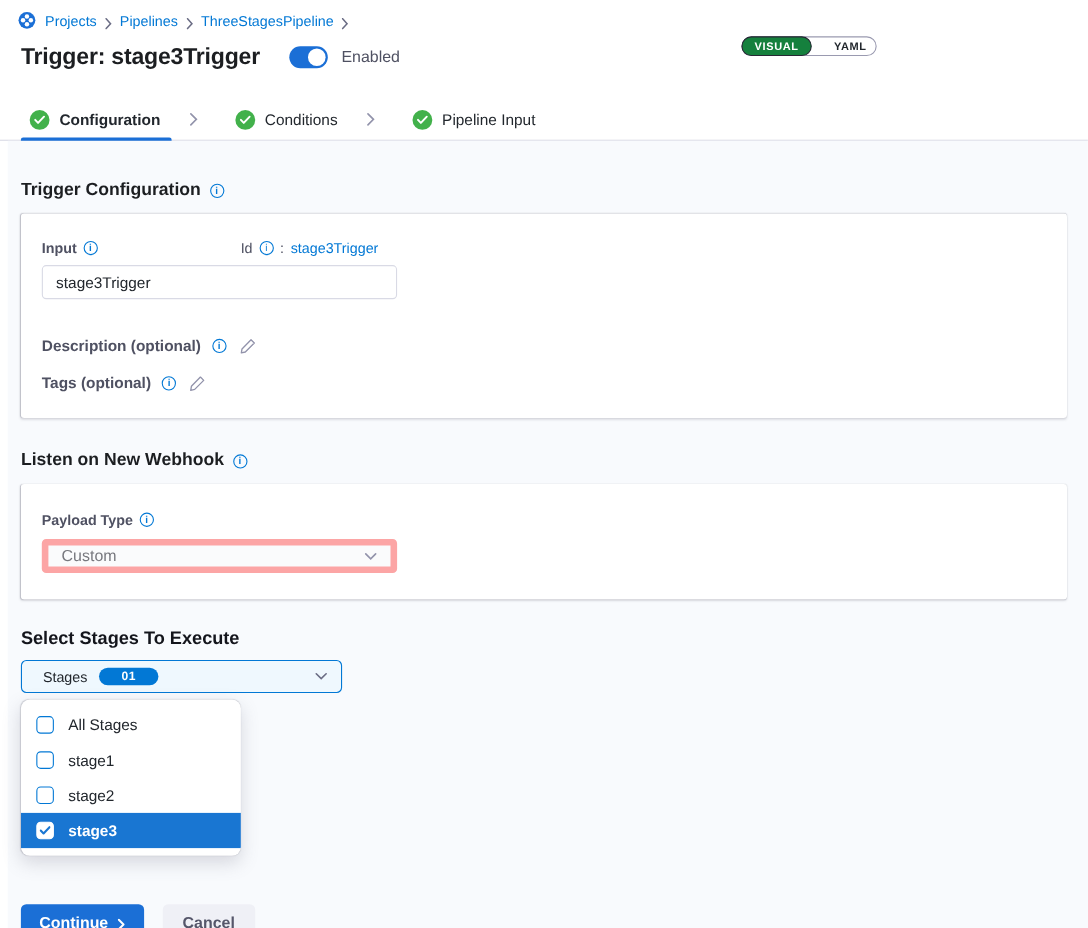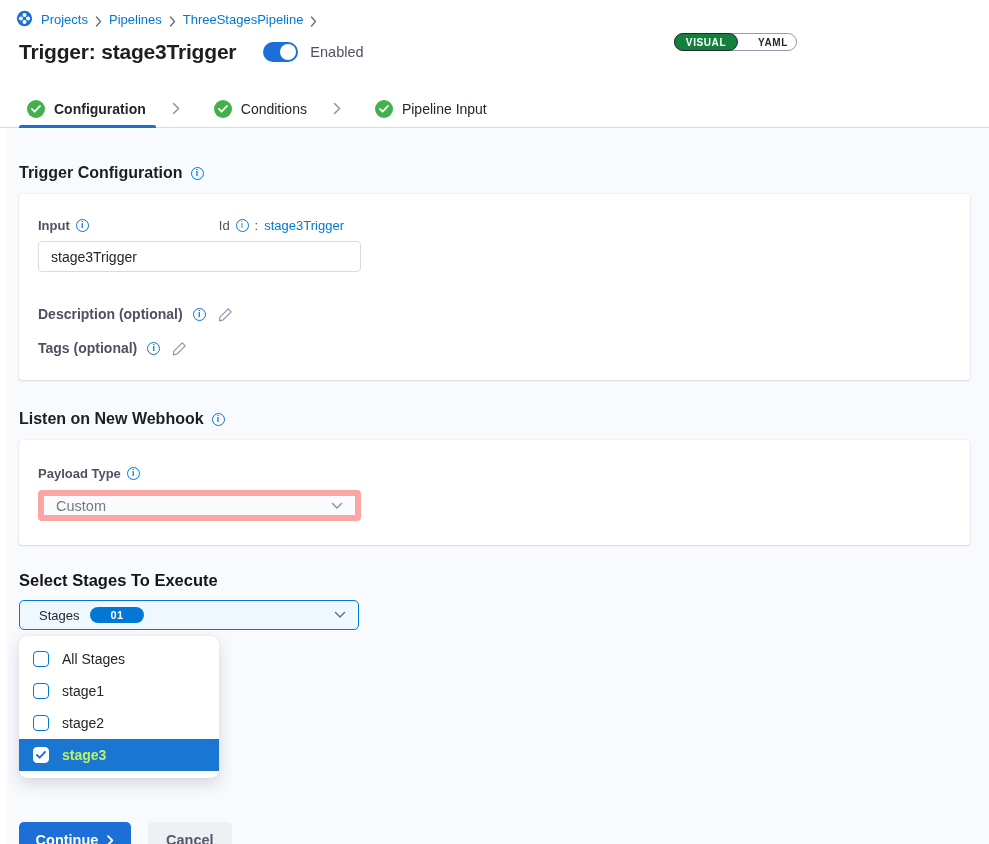--- a/index.html
+++ b/index.html
@@ -41,28 +41,28 @@
   .id-group { display: inline-flex; align-items: center; gap: 6px; margin-left: 130px; font-weight: normal; }
   .id-value { color: #0278d5; cursor: pointer; }
   .text-input { display: block; margin-top: 8px; width: 323px; height: 31px; border: 1px solid #d9dae5; border-radius: 4px; padding: 0 12px; font-size: 14px; color: #22272d; font-family: "Liberation Sans", sans-serif; background: #fff; outline: none; }
   .opt-row { display: flex; align-items: center; gap: 10px; margin-top: 34px; font-size: 14px; color: #4f5162; font-weight: bold; }
   .opt-row.tags { margin-top: 18px; }
   .pencil-icon { display:inline-flex; cursor:pointer; margin-left:2px; }
   .webhook-heading { margin-top: 30px; }
   .select-box { display: flex; align-items: center; margin-top: 8px; width: 323px; height: 31px; border: 6px solid #fca5a5; border-radius: 4px; background: #fafbfc; padding: 0 12px; font-size: 14.5px; color: #77787e; cursor: default; }
   .select-box .chev { margin-left: auto; display: flex; }
   .stages-heading { margin-top: 26px; font-size: 16.5px; color: #14151c; }
-  .stages-control { display: flex; align-items: center; margin-top: 10px; width: 340px; height: 30px; background: #eff8fe; border: 1px solid #0278d5; border-radius: 5px; padding: 0 12px 0 19px; cursor: pointer; }
+  .stages-control { display: flex; align-items: center; margin-top: 10px; width: 292px; height: 30px; background: #eff8fe; border: 1px solid #0278d5; border-radius: 5px; padding: 0 12px 0 19px; cursor: pointer; }
   .stages-control .lbl { font-size: 13px; color: #22272d; }
   .count-badge { margin-left: 11px; background: #0278d5; color: #fff; font-size: 11px; font-weight: bold; letter-spacing: .5px; padding: 2px 20px; border-radius: 9px; }
   .stages-control .chev { margin-left: auto; display: flex; }
   .dropdown-panel { width: 200px; margin-top: 6px; background: #fff; border-radius: 8px; box-shadow: 0 0 1px rgba(40,41,61,.2), 0 6px 16px rgba(96,97,112,.22); padding: 7px 0; overflow: hidden; }
   .dd-item { display: flex; align-items: center; gap: 13px; height: 32px; padding-left: 14px; font-size: 14px; color: #22272d; cursor: pointer; }
   .checkbox { width: 16px; height: 16px; border: 1.5px solid #0278d5; border-radius: 4px; background: #fff; flex: none; display: flex; align-items: center; justify-content: center; }
-  .dd-item.selected { background: #1976d2; color: #bef264; font-weight: bold; }
+  .dd-item.selected { background: #1976d2; color: #ffffff; font-weight: bold; }
   .dd-item.selected .checkbox { border-color: #fff; }
   
   .footer { display: flex; align-items: center; margin-top: 44px; }
   .btn { display: flex; align-items: center; justify-content: center; height: 36px; border-radius: 5px; font-size: 14.5px; font-weight: bold; font-family: "Liberation Sans", sans-serif; border: none; cursor: pointer; }
   .btn-primary { width: 112px; background: #1b6fd6; color: #fff; gap: 9px; }
   .btn-cancel { margin-left: 17px; padding: 0 18px; background: #eff0f6; color: #55566a; }
 </style>
 </head>
 <body>
 

